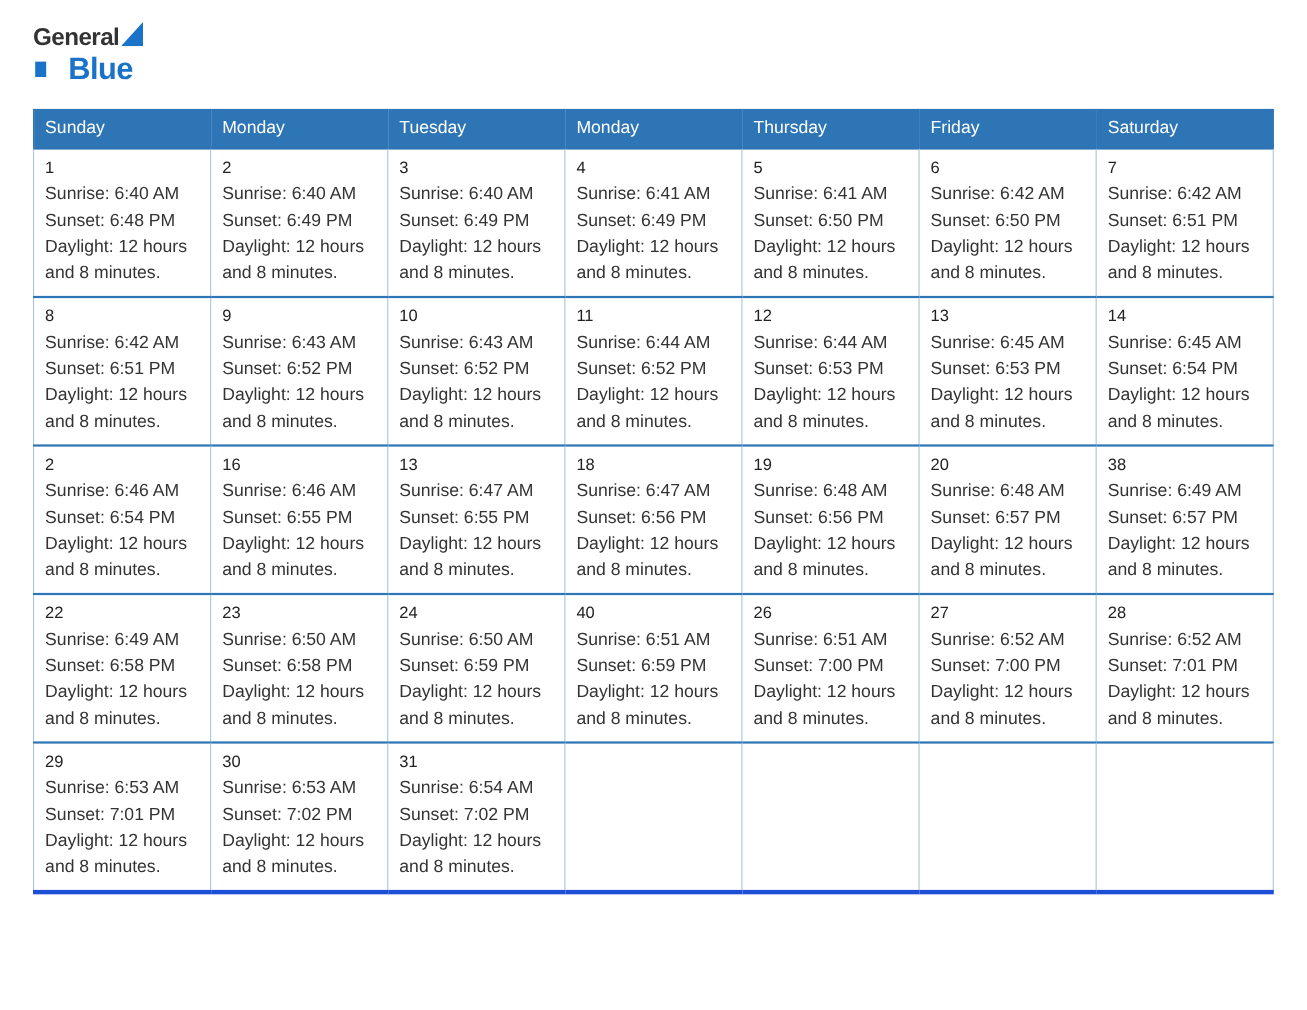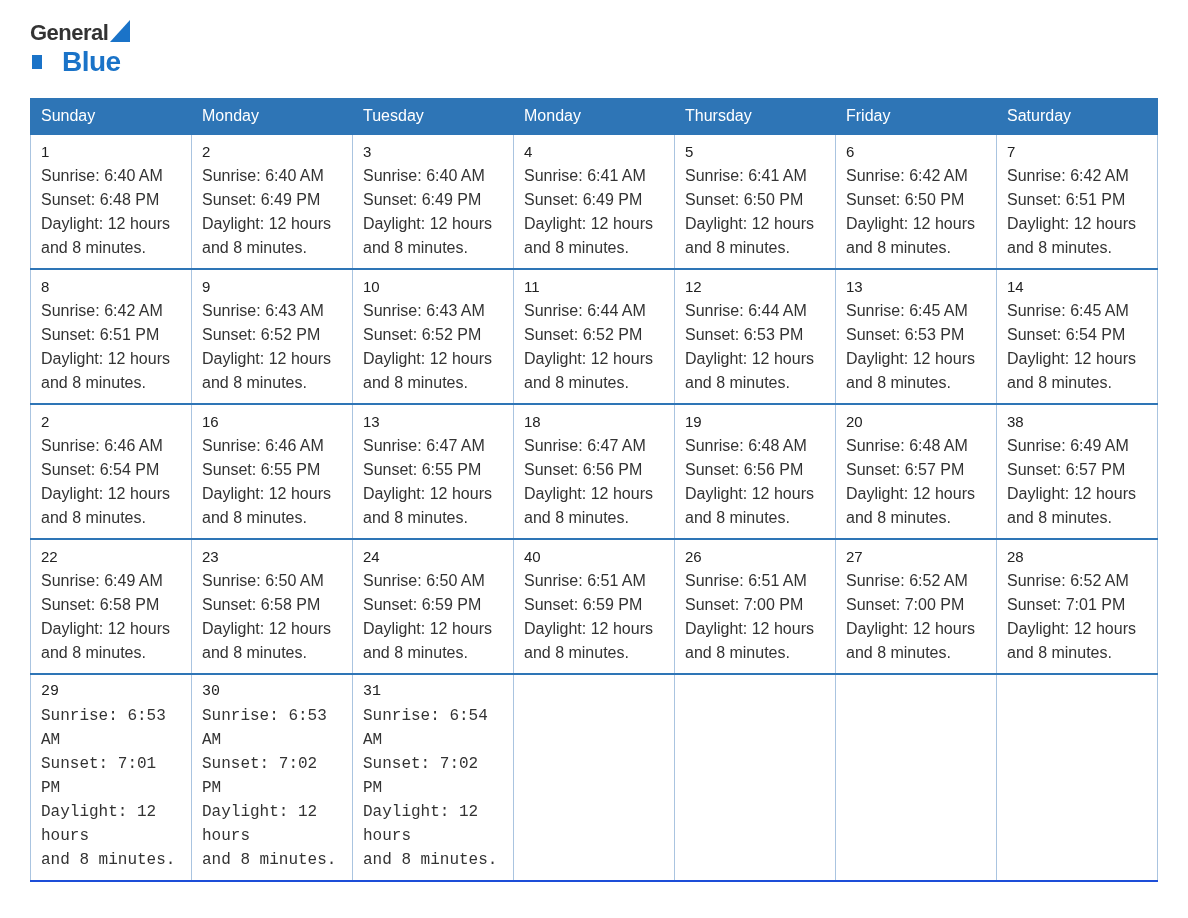--- a/index.html
+++ b/index.html
@@ -88,22 +88,21 @@
     }
     .day-info {
       font-size: 16px;
       color: #333;
       line-height: 1.5;
     }
     .empty-cell {
       background: #fff;
     }
     tr:last-child td {
-      border-bottom: 2px solid #1d4ed8;
-      font-family: Liberation Mono, monospace;
+      border-bottom: 4px solid #1d4ed8;
     }
     .calendar-table thead tr th:first-child {
       border-top-left-radius: 0;
     }
     
     .calendar-table tbody tr td {
       border-top: 2px solid #2e75b6;
     }
     .calendar-table tbody tr td + td {
       border-top: 2px solid #2e75b6;

